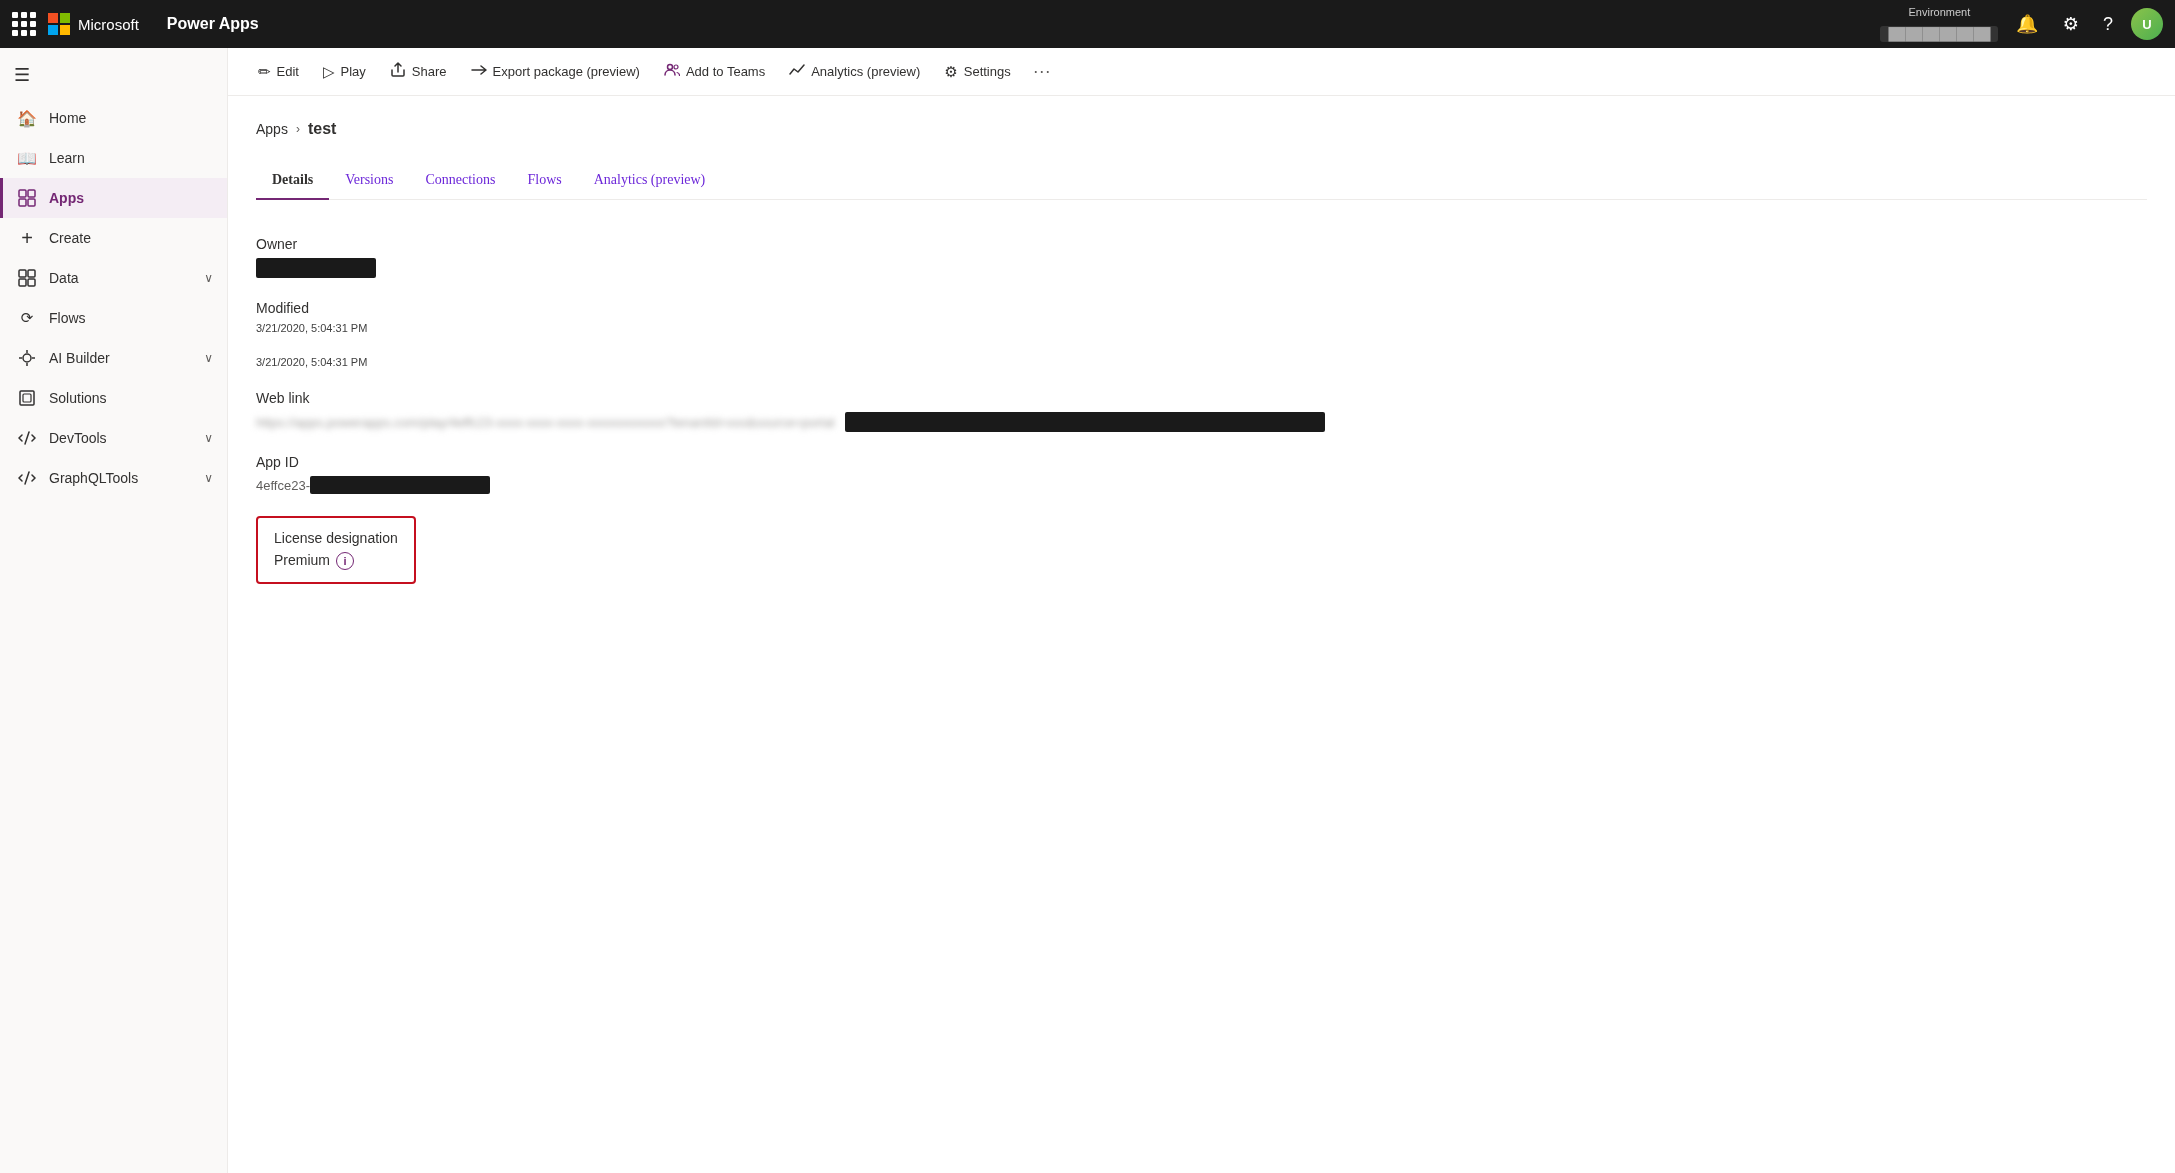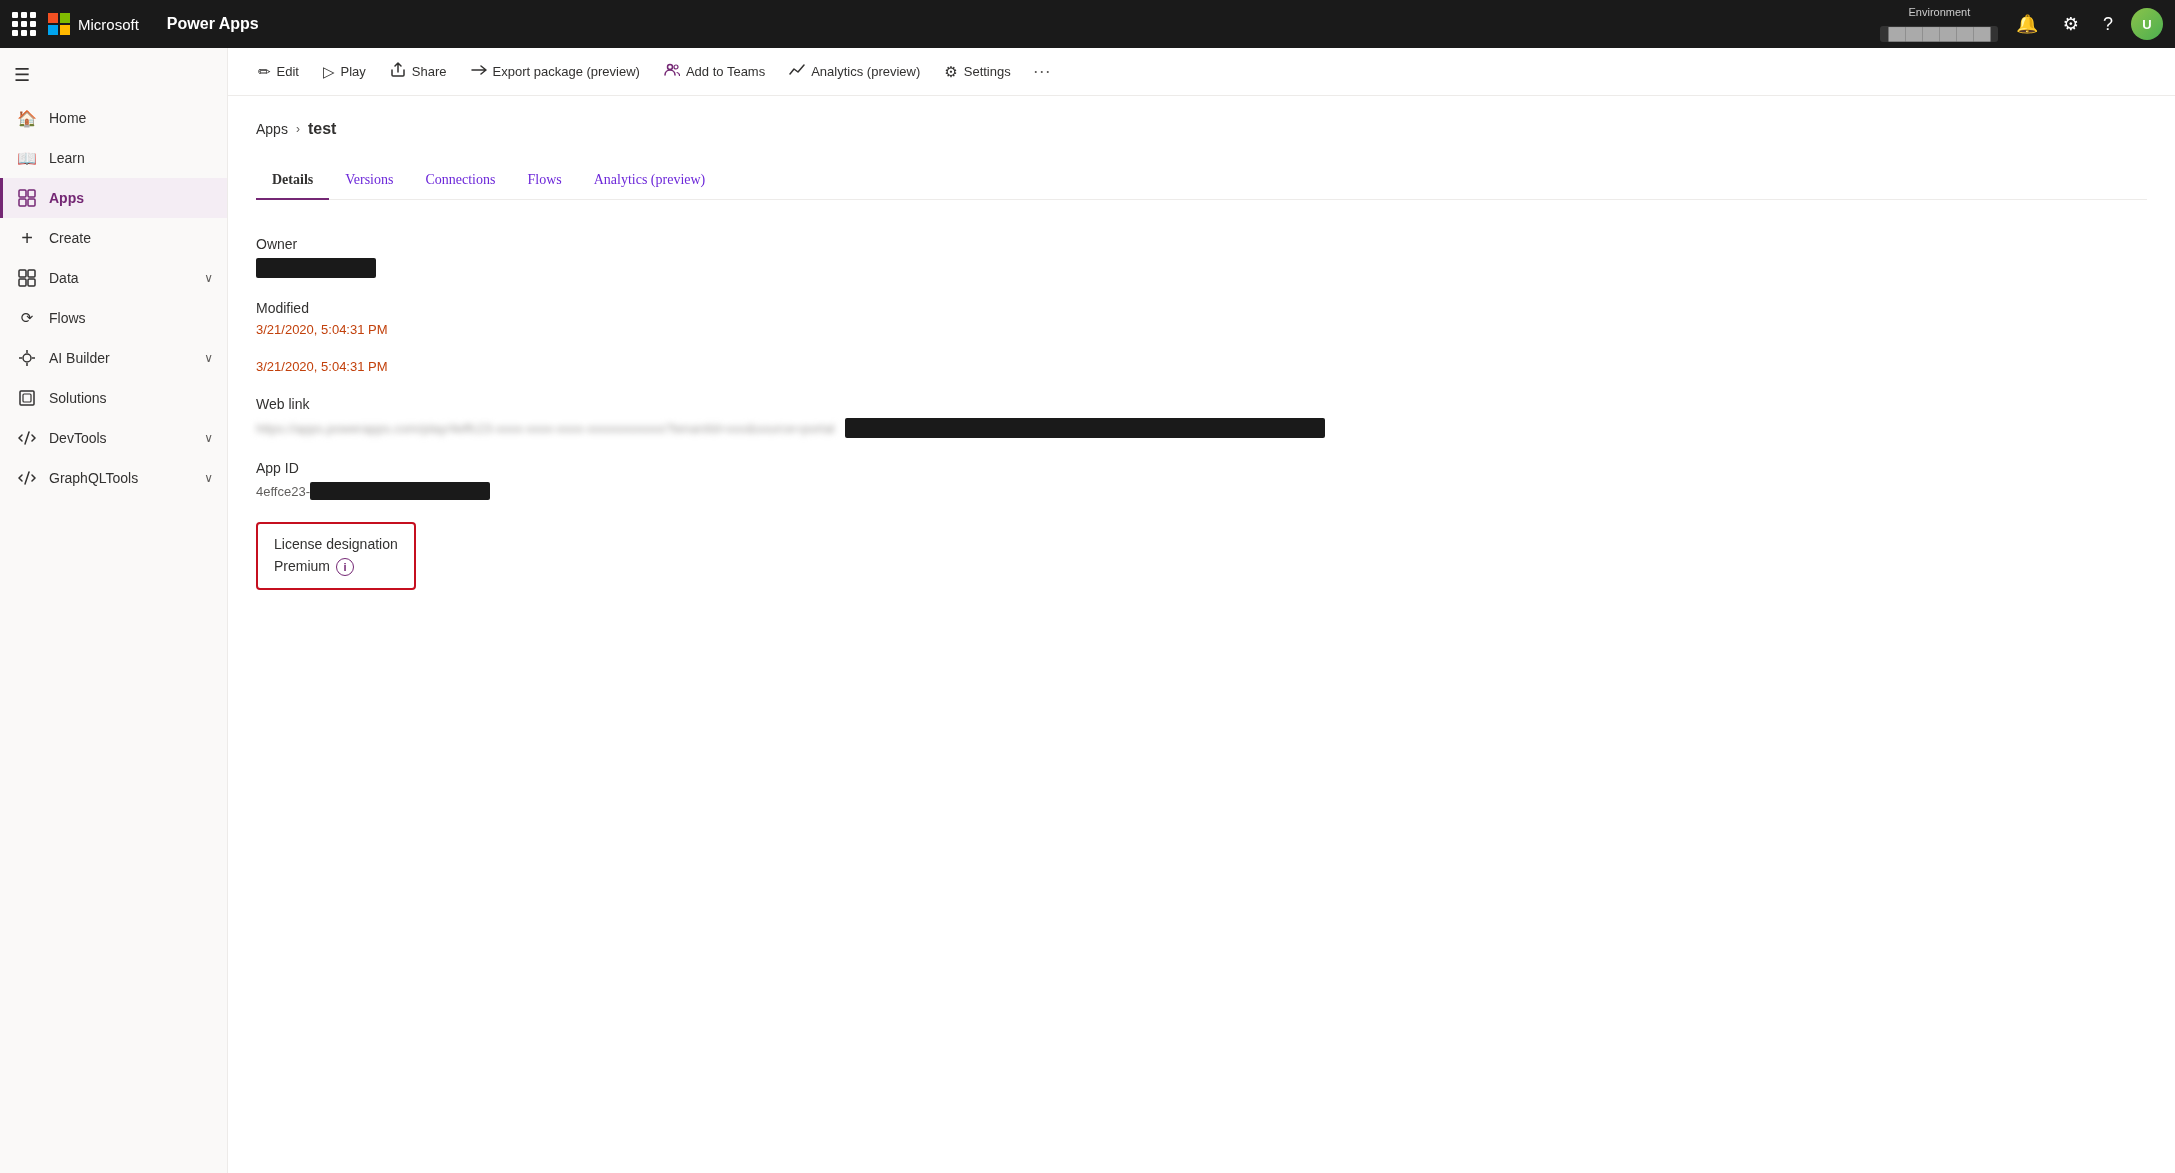--- a/index.html
+++ b/index.html
@@ -185,22 +185,22 @@
     .field-block {
       margin-bottom: 22px;
     }
     .field-label {
       font-size: 14px;
       color: #323130;
       font-weight: 400;
       margin-bottom: 6px;
     }
     .field-value {
-      font-size: 13px;
-      color: #c2410c;
+      font-size: 11px;
+      color: #404040;
     }
     .field-redacted {
       display: inline-block;
       background: #1a1a1a;
       height: 20px;
       border-radius: 2px;
       vertical-align: middle;
     }
     .field-partial {
       display: flex;

